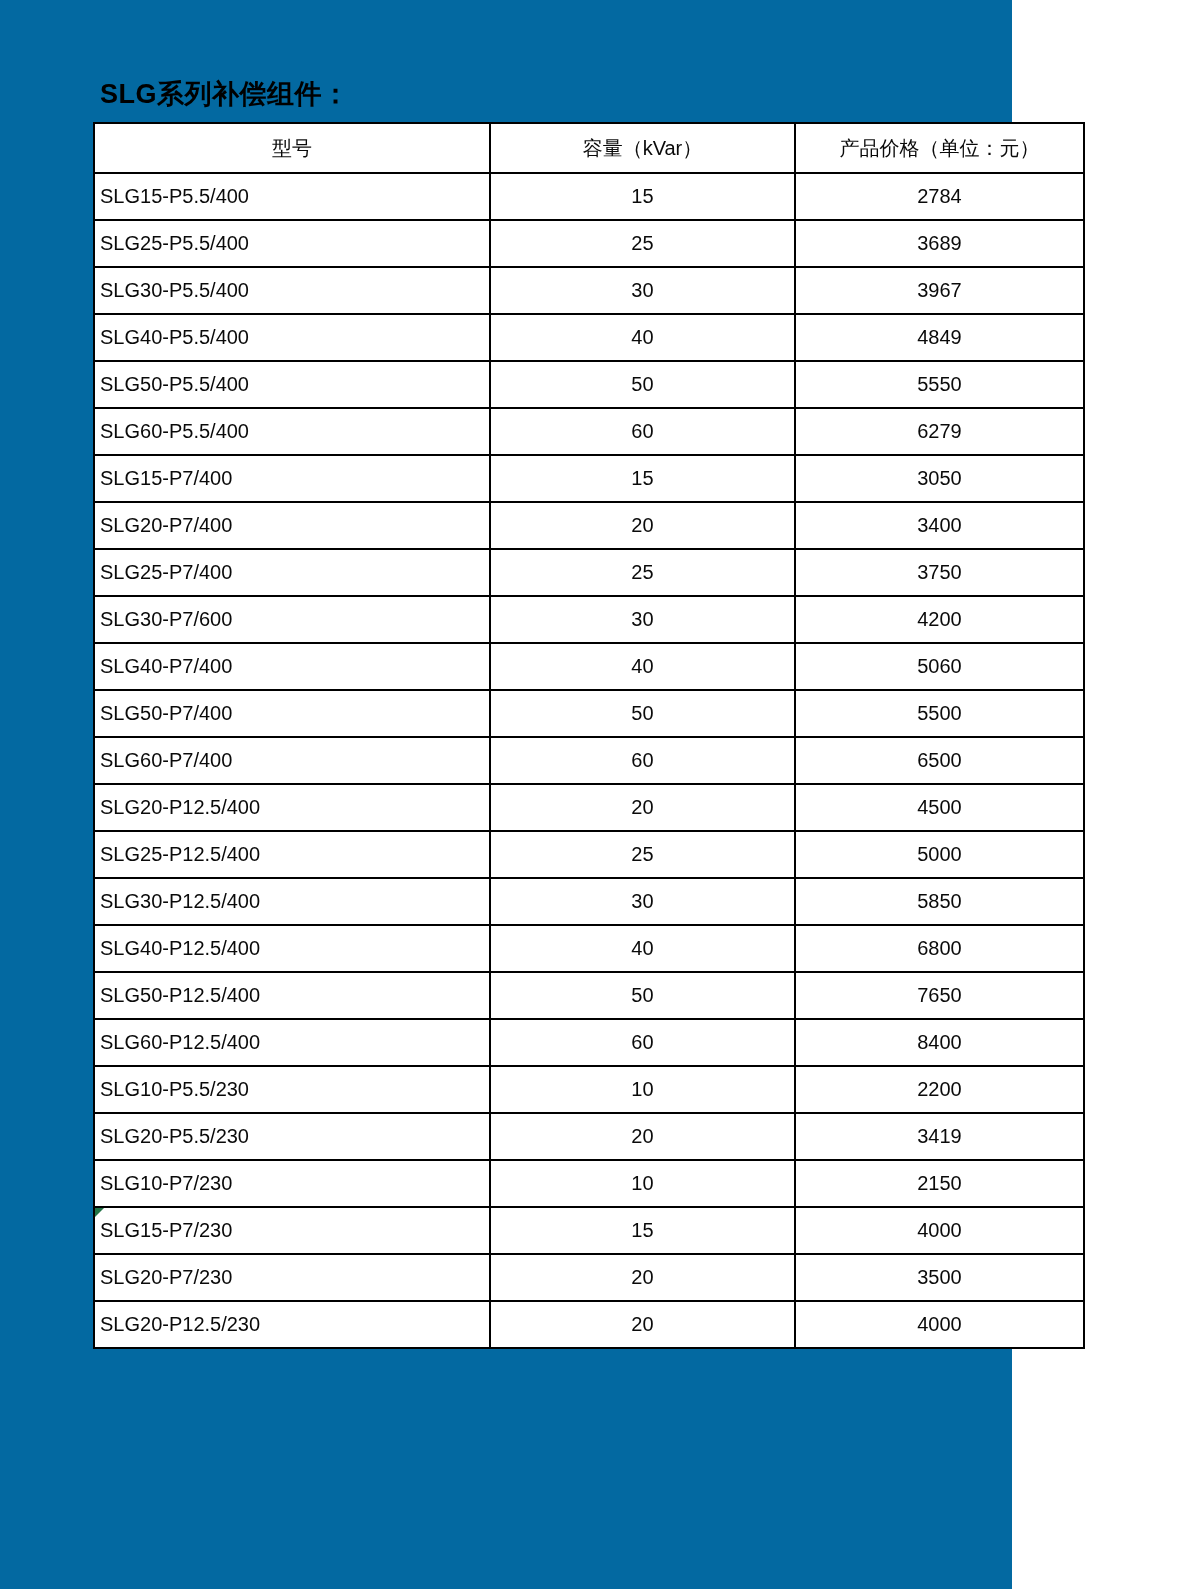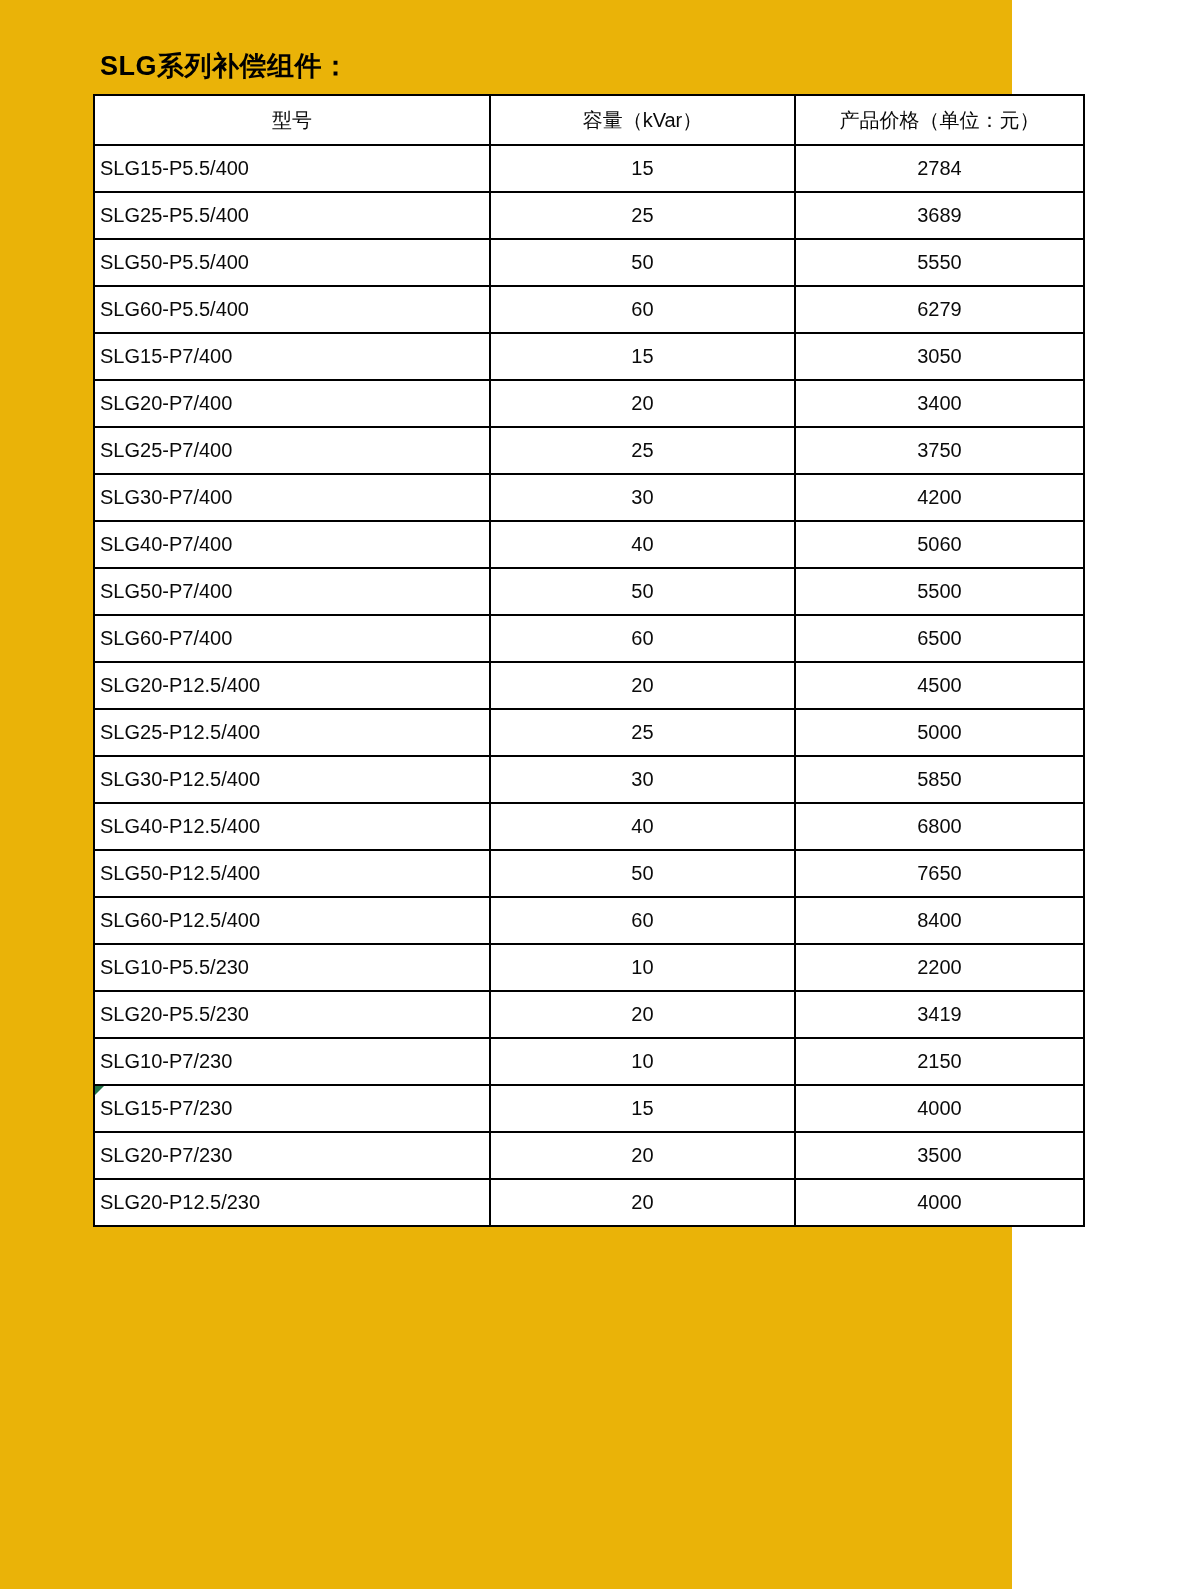--- a/index.html
+++ b/index.html
@@ -6,22 +6,22 @@
     margin: 0;
     padding: 0;
     background: #ffffff;
     font-family: "Liberation Sans", "DejaVu Sans", sans-serif;
     color: #000000;
   }
   .page {
     width: 1012px;
     min-height: 1589px;
     box-sizing: border-box;
-    padding: 48px 0 0 93px;
-    background: #eab308;
+    padding: 76px 0 0 93px;
+    background: #0369a1;
   }
   .doc-title {
     font-size: 27px;
     font-weight: 700;
     color: #000000;
     margin: 0 0 10px 7px;
     letter-spacing: 0.5px;
   }
   table.price-table {
     border-collapse: collapse;
@@ -99,20 +99,30 @@
           <td data-name="model-cell">SLG15-P5.5/400</td>
           <td data-name="capacity-cell">15</td>
           <td data-name="price-cell">2784</td>
         </tr>
         <tr data-name="table-row">
           <td data-name="model-cell">SLG25-P5.5/400</td>
           <td data-name="capacity-cell">25</td>
           <td data-name="price-cell">3689</td>
         </tr>
         <tr data-name="table-row">
+          <td data-name="model-cell">SLG30-P5.5/400</td>
+          <td data-name="capacity-cell">30</td>
+          <td data-name="price-cell">3967</td>
+        </tr>
+        <tr data-name="table-row">
+          <td data-name="model-cell">SLG40-P5.5/400</td>
+          <td data-name="capacity-cell">40</td>
+          <td data-name="price-cell">4849</td>
+        </tr>
+        <tr data-name="table-row">
           <td data-name="model-cell">SLG50-P5.5/400</td>
           <td data-name="capacity-cell">50</td>
           <td data-name="price-cell">5550</td>
         </tr>
         <tr data-name="table-row">
           <td data-name="model-cell">SLG60-P5.5/400</td>
           <td data-name="capacity-cell">60</td>
           <td data-name="price-cell">6279</td>
         </tr>
         <tr data-name="table-row">
@@ -124,21 +134,21 @@
           <td data-name="model-cell">SLG20-P7/400</td>
           <td data-name="capacity-cell">20</td>
           <td data-name="price-cell">3400</td>
         </tr>
         <tr data-name="table-row">
           <td data-name="model-cell">SLG25-P7/400</td>
           <td data-name="capacity-cell">25</td>
           <td data-name="price-cell">3750</td>
         </tr>
         <tr data-name="table-row">
-          <td data-name="model-cell">SLG30-P7/400</td>
+          <td data-name="model-cell">SLG30-P7/600</td>
           <td data-name="capacity-cell">30</td>
           <td data-name="price-cell">4200</td>
         </tr>
         <tr data-name="table-row">
           <td data-name="model-cell">SLG40-P7/400</td>
           <td data-name="capacity-cell">40</td>
           <td data-name="price-cell">5060</td>
         </tr>
         <tr data-name="table-row">
           <td data-name="model-cell">SLG50-P7/400</td>

